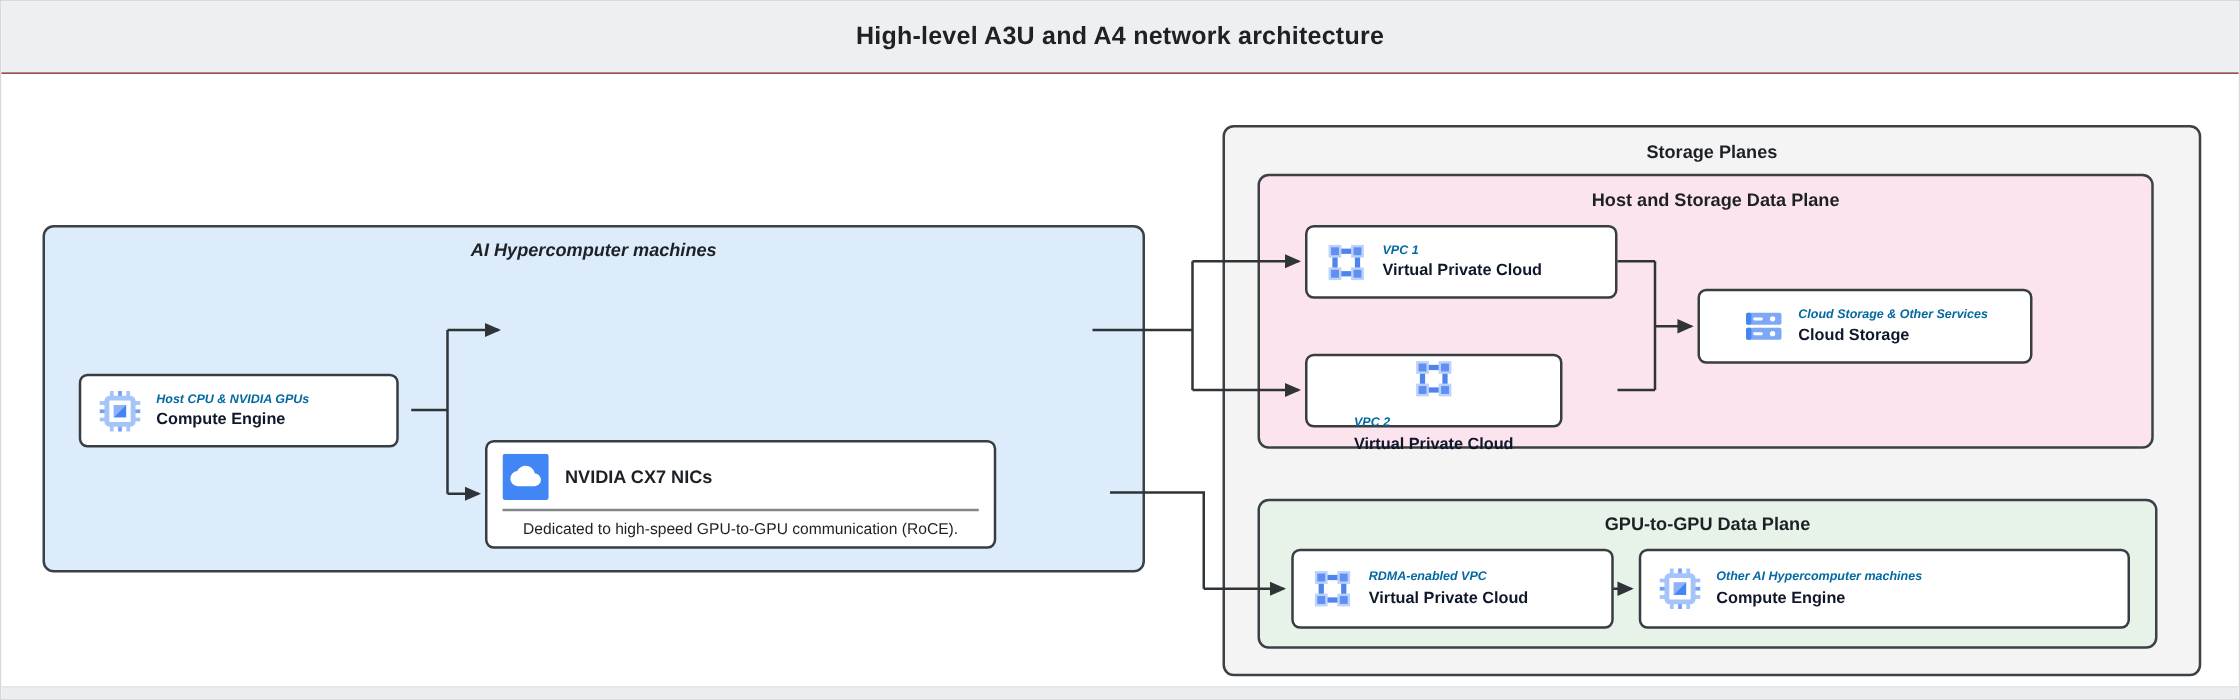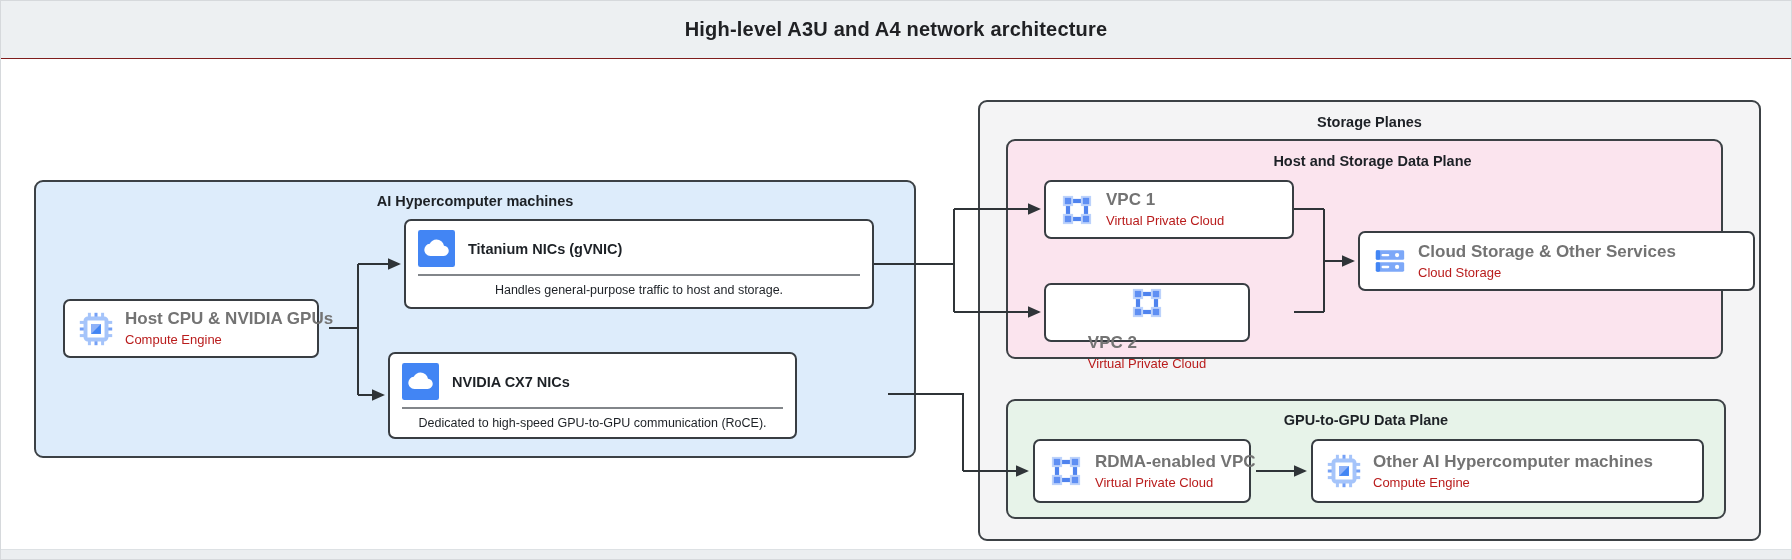--- a/index.html
+++ b/index.html
@@ -46,22 +46,22 @@
     position: absolute;
     background: #ffffff;
     border: 2px solid #383d42;
     border-radius: 7px;
     box-sizing: border-box;
     display: flex; align-items: center; gap: 11px;
     padding: 0 13px;
     z-index: 10;
   }
   .node-texts { display: flex; flex-direction: column; line-height: 1.35; }
-  .node-title { font-size: 17px; font-weight: 700; color: #737373; white-space: nowrap; }
-  .node-subtitle { font-size: 13px; font-weight: 400; color: #b91c1c; white-space: nowrap; }
+  .node-title { font-size: 10px; font-weight: 700; color: #0369a1; white-space: nowrap; font-style: italic; }
+  .node-subtitle { font-size: 13px; font-weight: 700; color: #0f172a; white-space: nowrap; }
   .node-icon { flex: 0 0 auto; }
 
   .nic {
     position: absolute;
     background: #ffffff;
     border: 2px solid #383d42;
     border-radius: 7px;
     box-sizing: border-box;
     padding: 9px 12px 7px 12px;
     z-index: 10;
@@ -82,21 +82,21 @@
 </style>
 </head>
 <body>
 
 <div class="canvas">
 
   <div class="header">
     <div class="header-title">High-level A3U and A4 network architecture</div>
   </div>
 
-  <div class="group g-machines" style="left:33px; top:179px; width:882px; height:278px;">
+  <div class="group g-machines" style="left:33px; top:179px; width:882px; height:278px;font-style:italic;">
     <div class="group-title" style="top:11px;">AI Hypercomputer machines</div>
   </div>
 
   <div class="group g-netplanes" style="left:977px; top:99px; width:783px; height:441px;">
     <div class="group-title" style="top:12px;">Storage Planes</div>
   </div>
 
   <div class="group g-hostplane" style="left:1005px; top:138px; width:717px; height:220px;">
     <div class="group-title" style="top:12px;margin-left:16px;">Host and Storage Data Plane</div>
   </div>
@@ -147,33 +147,20 @@
       <rect x="5" y="5" width="14" height="14" rx="1.5" fill="none" stroke="#a5c4fa" stroke-width="2.6"></rect>
       <rect x="8.7" y="8.7" width="6.6" height="6.6" fill="#4285f4"></rect>
       <polygon points="8.7,15.3 15.3,8.7 8.7,8.7" fill="#8fb2f8"></polygon>
     </svg>
     <div class="node-texts">
       <div class="node-title">Host CPU &amp; NVIDIA GPUs</div>
       <div class="node-subtitle">Compute Engine</div>
     </div>
   </div>
 
-  <div class="nic" style="left:403px; top:218px; width:470px; height:90px;">
-    <div class="nic-head">
-      <svg width="37" height="37" viewBox="0 0 24 24">
-        <rect x="0" y="0" width="24" height="24" rx="1.5" fill="#4285f4"></rect>
-        <g transform="translate(4.1,3.6) scale(0.66)">
-          <path d="M19.35 10.04A7.49 7.49 0 0 0 12 4C9.11 4 6.6 5.64 5.35 8.04A5.994 5.994 0 0 0 0 14c0 3.31 2.69 6 6 6h13c2.76 0 5-2.24 5-5 0-2.64-2.05-4.78-4.65-4.96z" fill="#ffffff"></path>
-        </g>
-      </svg>
-      <div class="nic-title">Titanium NICs (gVNIC)</div>
-    </div>
-    <hr class="nic-divider">
-    <div class="nic-desc">Handles general-purpose traffic to host and storage.</div>
-  </div>
 
   <div class="nic" style="left:387px; top:351px; width:409px; height:87px;">
     <div class="nic-head">
       <svg width="37" height="37" viewBox="0 0 24 24">
         <rect x="0" y="0" width="24" height="24" rx="1.5" fill="#4285f4"></rect>
         <g transform="translate(4.1,3.6) scale(0.66)">
           <path d="M19.35 10.04A7.49 7.49 0 0 0 12 4C9.11 4 6.6 5.64 5.35 8.04A5.994 5.994 0 0 0 0 14c0 3.31 2.69 6 6 6h13c2.76 0 5-2.24 5-5 0-2.64-2.05-4.78-4.65-4.96z" fill="#ffffff"></path>
         </g>
       </svg>
       <div class="nic-title">NVIDIA CX7 NICs</div>
@@ -215,38 +202,38 @@
         <rect x="14.6" y="14.6" width="6.8" height="6.8" fill="#bcd2fb"></rect>
           <rect x="15.9" y="15.9" width="4.2" height="4.2" fill="#5f8ff3"></rect>
       </g>
     </svg>
     <div class="node-texts">
       <div class="node-title">VPC 2</div>
       <div class="node-subtitle">Virtual Private Cloud</div>
     </div>
   </div>
 
-  <div class="node" style="left:1357px; top:230px; width:397px; height:60px;">
+  <div class="node" style="left:1357px; top:230px; width:268px; height:60px;justify-content:center;">
     <svg class="node-icon" width="34" height="34" viewBox="0 0 24 24">
       <rect x="2" y="4.4" width="20" height="6.8" rx="1" fill="#7da8f8"></rect>
       <rect x="2" y="4.4" width="3" height="6.8" rx="1" fill="#4285f4"></rect>
       <rect x="6" y="7" width="5.5" height="1.7" rx="0.8" fill="#ffffff"></rect>
       <circle cx="17" cy="7.8" r="1.5" fill="#ffffff"></circle>
       <rect x="2" y="12.8" width="20" height="6.8" rx="1" fill="#7da8f8"></rect>
       <rect x="2" y="12.8" width="3" height="6.8" rx="1" fill="#4285f4"></rect>
       <rect x="6" y="15.4" width="5.5" height="1.7" rx="0.8" fill="#ffffff"></rect>
       <circle cx="17" cy="16.2" r="1.5" fill="#ffffff"></circle>
     </svg>
     <div class="node-texts">
       <div class="node-title">Cloud Storage &amp; Other Services</div>
       <div class="node-subtitle">Cloud Storage</div>
     </div>
   </div>
 
-  <div class="node" style="left:1032px; top:438px; width:218px; height:64px;align-items:center;">
+  <div class="node" style="left:1032px; top:438px; width:258px; height:64px;align-items:center;">
     <svg class="node-icon" width="36" height="36" viewBox="0 0 24 24">
       <rect x="6" y="6" width="12" height="12" fill="none" stroke="#4f83ee" stroke-width="2.8"></rect>
       <g>
         <rect x="2.6" y="2.6" width="6.8" height="6.8" fill="#bcd2fb"></rect>
           <rect x="3.9" y="3.9" width="4.2" height="4.2" fill="#5f8ff3"></rect>
         <rect x="14.6" y="2.6" width="6.8" height="6.8" fill="#bcd2fb"></rect>
           <rect x="15.9" y="3.9" width="4.2" height="4.2" fill="#5f8ff3"></rect>
         <rect x="2.6" y="14.6" width="6.8" height="6.8" fill="#bcd2fb"></rect>
           <rect x="3.9" y="15.9" width="4.2" height="4.2" fill="#5f8ff3"></rect>
         <rect x="14.6" y="14.6" width="6.8" height="6.8" fill="#bcd2fb"></rect>

